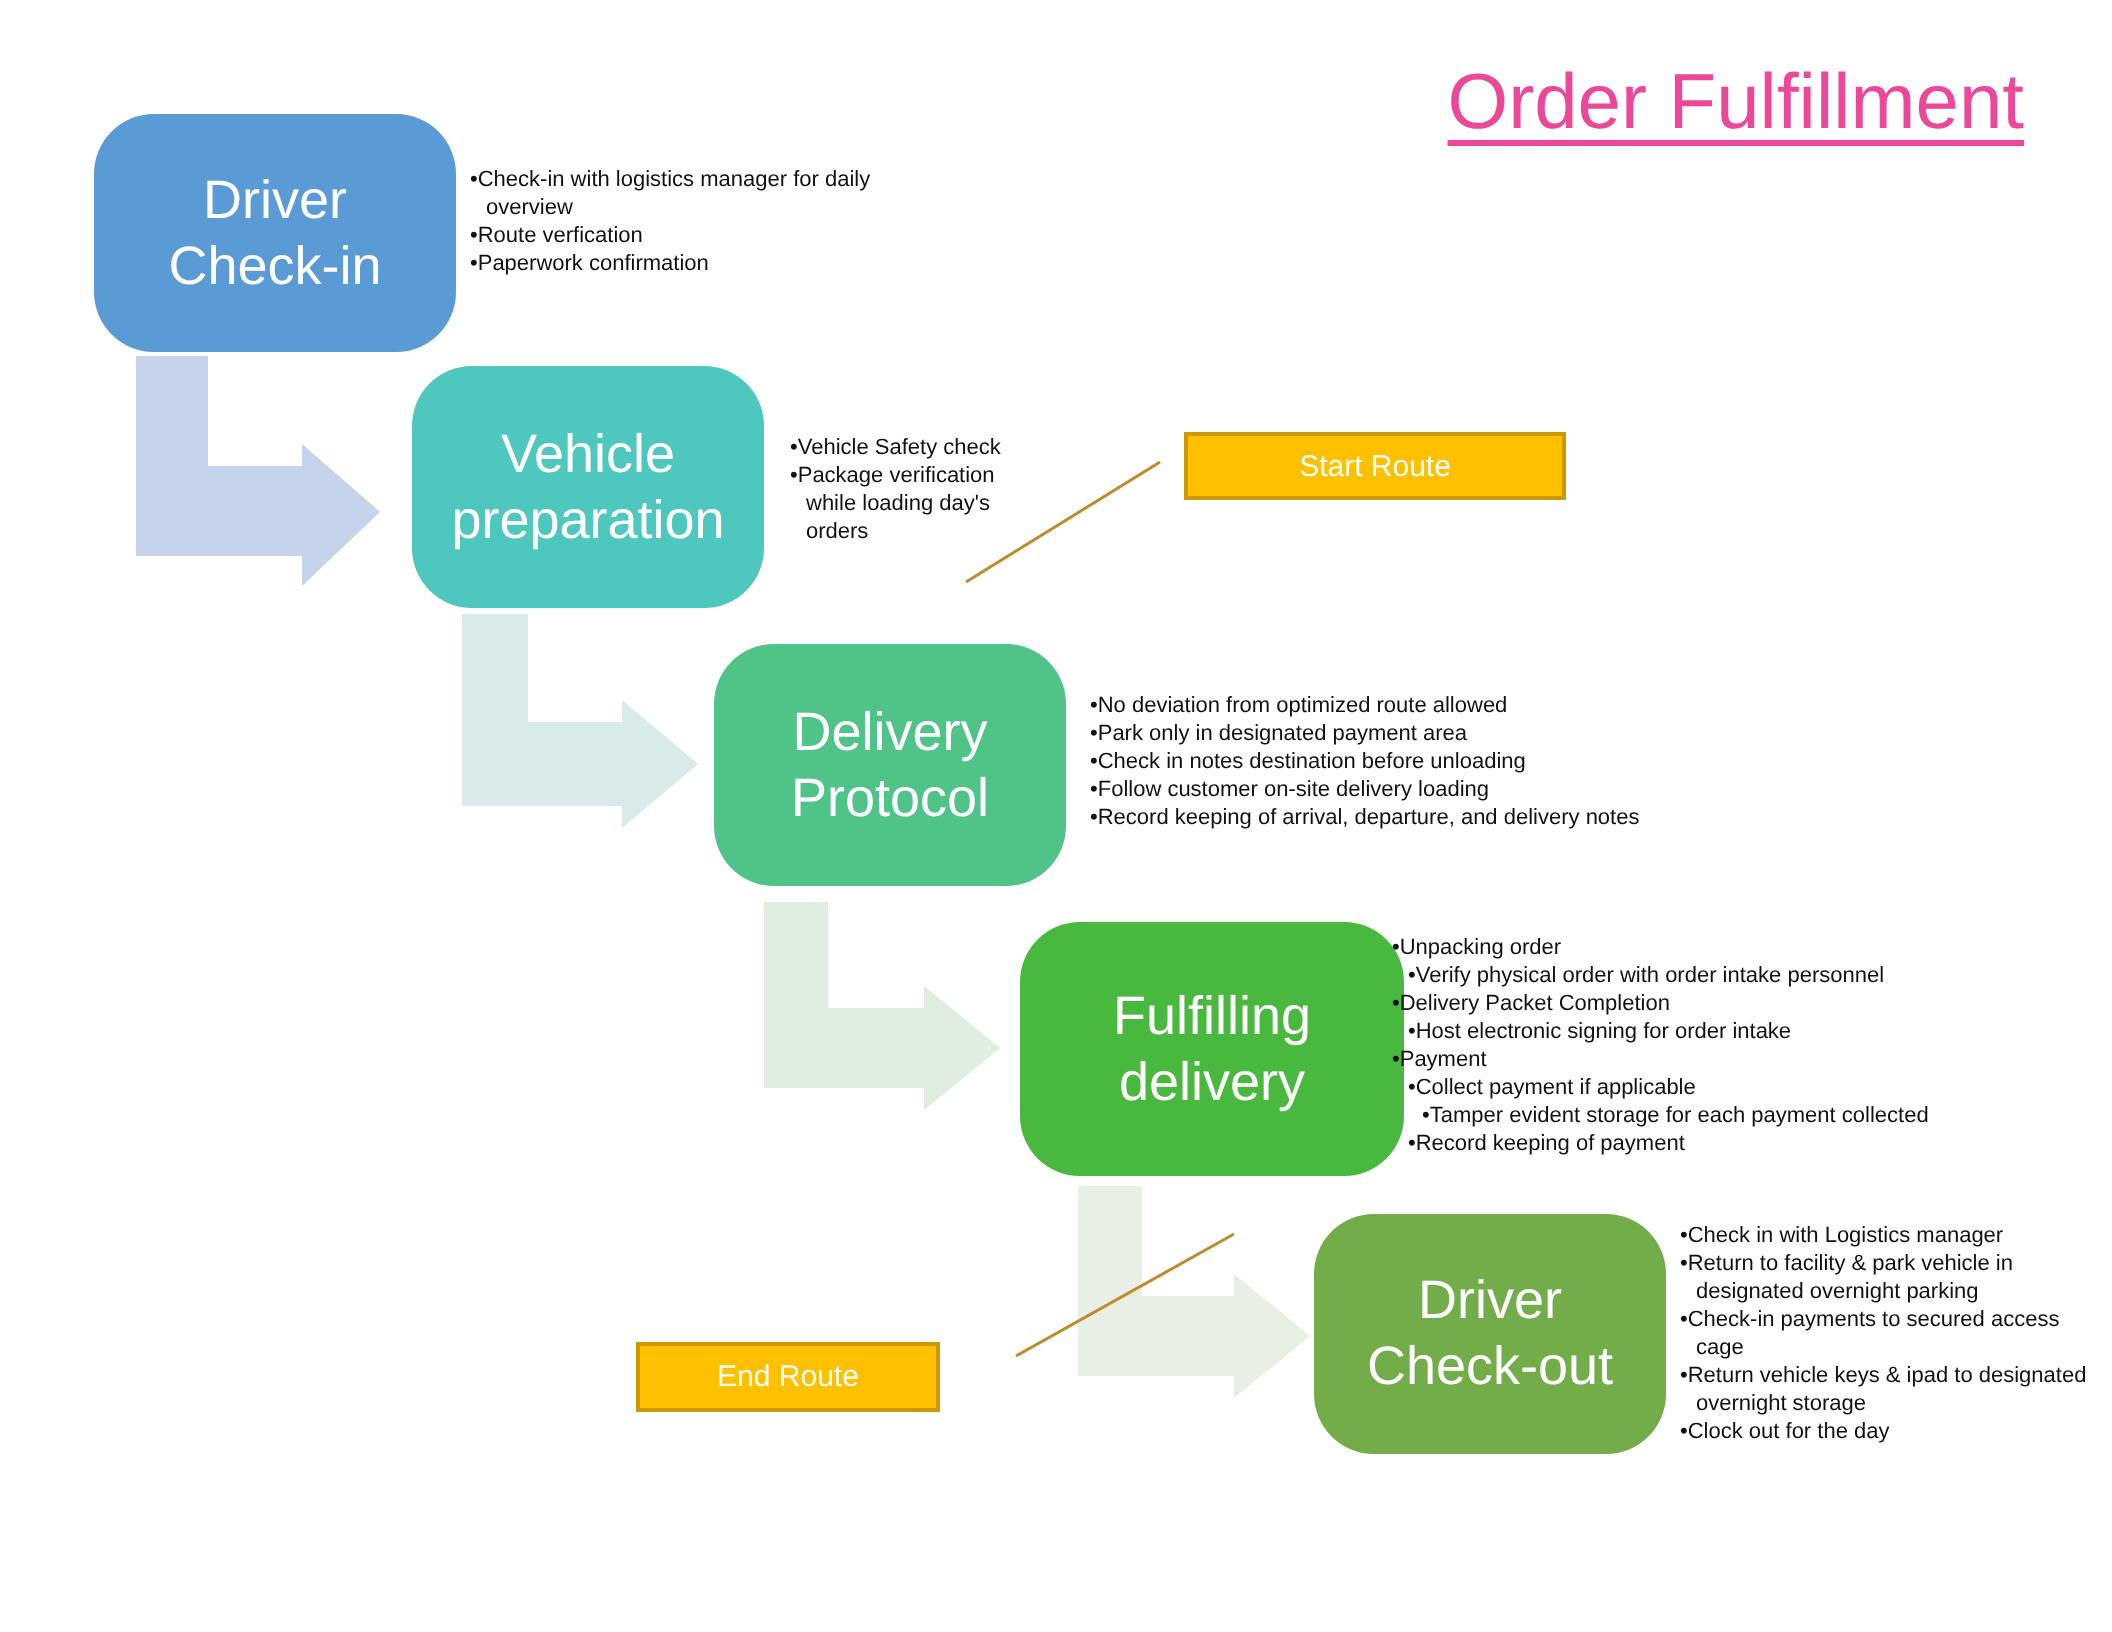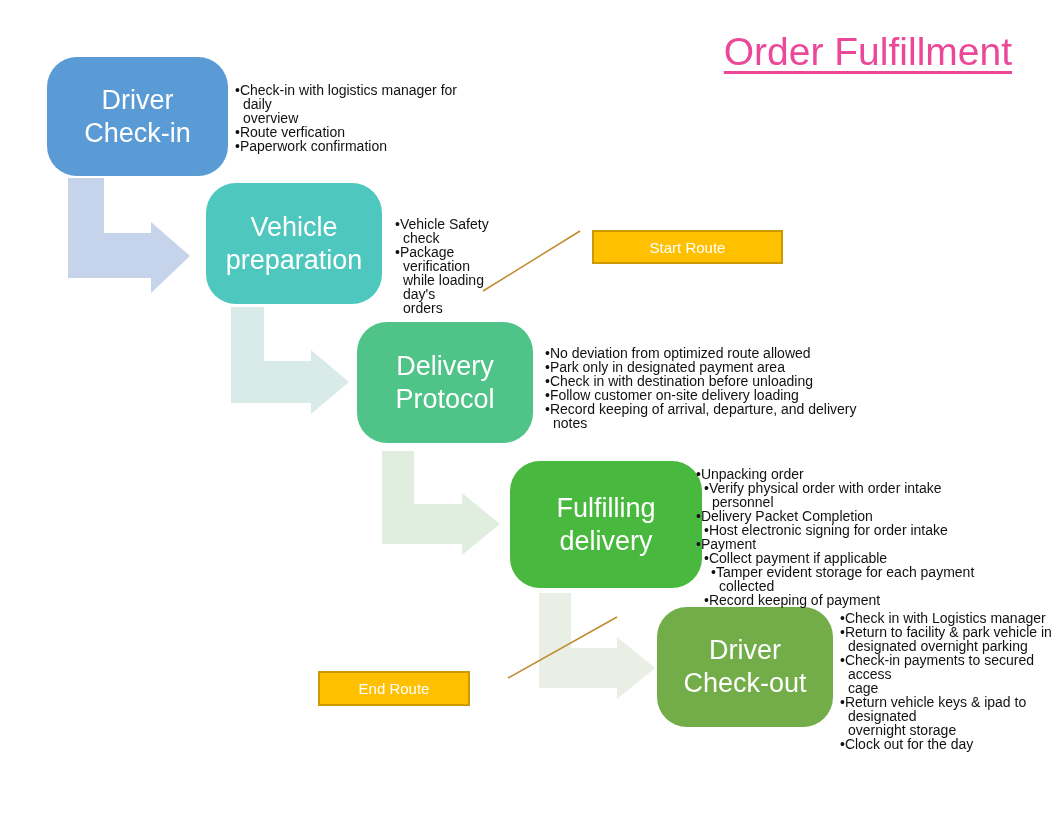--- a/index.html
+++ b/index.html
@@ -17,35 +17,35 @@
   .node{
     position:absolute;border-radius:30px;display:flex;align-items:center;justify-content:center;
     text-align:center;color:#ffffff;font-size:27px;line-height:1.22;padding:0 14px;box-sizing:border-box;
   }
   .n1{left:47px;top:57px;width:181px;height:119px;}
   .n2{left:206px;top:183px;width:176px;height:121px;}
   .n3{left:357px;top:322px;width:176px;height:121px;}
   .n4{left:510px;top:461px;width:192px;height:127px;}
   .n5{left:657px;top:607px;width:176px;height:120px;}
   .bullets{
-    position:absolute;font-size:14px;line-height:14px;color:#111111;
+    position:absolute;font-size:11px;line-height:14px;color:#111111;
   }
   .b1{left:235px;top:83px;width:232px;}
   .b2{left:395px;top:217px;width:118px;}
   .b3{left:545px;top:346px;width:316px;}
   .b4{left:696px;top:467px;width:302px;}
   .b5{left:840px;top:611px;width:218px;}
   .bullet{padding-left:8px;text-indent:-8px;white-space:pre-line;}
   .bullet.l2{margin-left:8px;}
   .bullet.l3{margin-left:15px;}
   .route-btn{
     position:absolute;display:flex;align-items:center;justify-content:center;
     color:#ffffff;font-size:15px;border:2px solid #cc9a00;box-sizing:border-box;
   }
-  .start{left:592px;top:230px;width:191px;height:34px;}
+  .start{left:592px;top:216px;width:191px;height:34px;}
   .end{left:318px;top:671px;width:152px;height:35px;}
 </style>
 </head>
 <body>
 
 <div id="canvas">
 
   <svg class="connectors" width="1056" height="816" viewBox="0 0 1056 816">
     <polygon points="68,178 104,178 104,233 151,233 151,222 190,256 151,293 151,278 68,278" fill="#c5d3eb"></polygon>
     <polygon points="231,307 264,307 264,361 311,361 311,350 349,382 311,414 311,403 231,403" fill="#d9ebe8"></polygon>
@@ -81,21 +81,21 @@
     </div>
   <div class="bullets b2">
       <div class="bullet l1">•Vehicle Safety check</div>
       <div class="bullet l1">•Package verification
 while loading day's
 orders</div>
     </div>
   <div class="bullets b3">
       <div class="bullet l1">•No deviation from optimized route allowed</div>
       <div class="bullet l1">•Park only in designated payment area</div>
-      <div class="bullet l1">•Check in with destination before unloading</div>
+      <div class="bullet l1">•Check in notes destination before unloading</div>
       <div class="bullet l1">•Follow customer on-site delivery loading</div>
       <div class="bullet l1">•Record keeping of arrival, departure, and delivery notes</div>
     </div>
   <div class="bullets b4">
       <div class="bullet l1">•Unpacking order</div>
       <div class="bullet l2">•Verify physical order with order intake personnel</div>
       <div class="bullet l1">•Delivery Packet Completion</div>
       <div class="bullet l2">•Host electronic signing for order intake</div>
       <div class="bullet l1">•Payment</div>
       <div class="bullet l2">•Collect payment if applicable</div>

